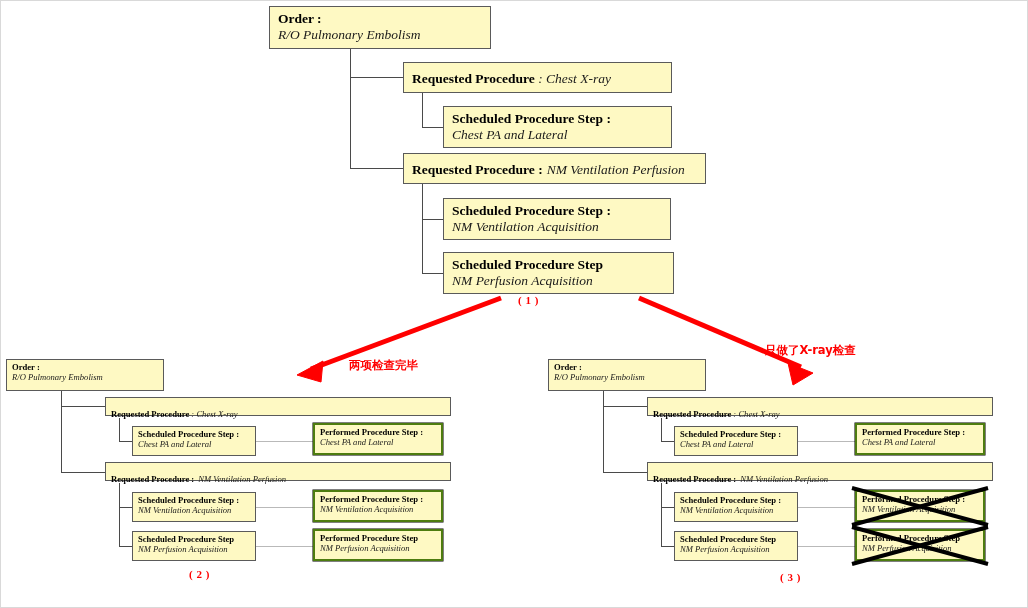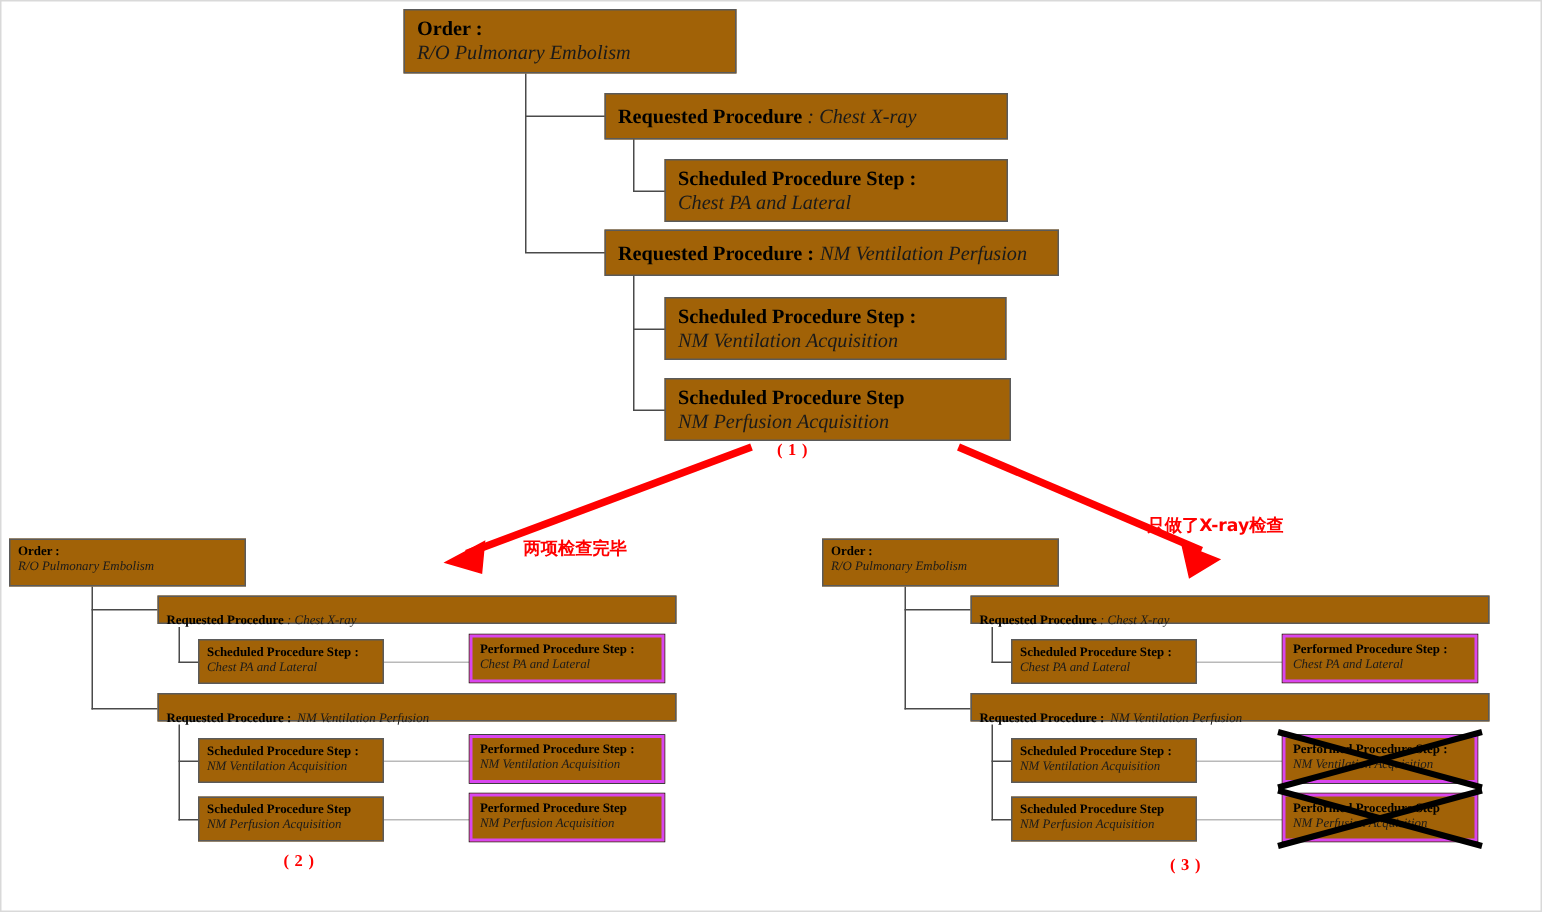--- a/index.html
+++ b/index.html
@@ -17,39 +17,39 @@
     background: #ffffff;
     border: 1px solid #d9d9d9;
     box-sizing: border-box;
     overflow: hidden;
   }
 
   
   .node {
     position: absolute;
     box-sizing: border-box;
-    background: #a16207;
+    background: #fef9c3;
     border: 1px solid #5a5a5a;
     padding: 3px 6px 3px 8px;
     line-height: 1.18;
     z-index: 5;
   }
   .node .lbl {
     font-weight: bold;
     color: #000000;
   }
   .node .val {
     font-style: italic;
     color: #1a1a1a;
   }
   .node.one-line .val { font-style: italic; }
 
   
   .node.performed {
-    border: 2px solid #d946ef;
+    border: 2px solid #4d7c0f;
     box-shadow: 0 0 0 0.5px #000;
   }
 
   
   .big .lbl, .big .val { font-size: 13.5px; }
   .big { padding-top: 4px; }
 
   
   .small .lbl, .small .val { font-size: 8.6px; }
   .small { padding: 2px 4px 2px 5px; line-height: 1.22; }

